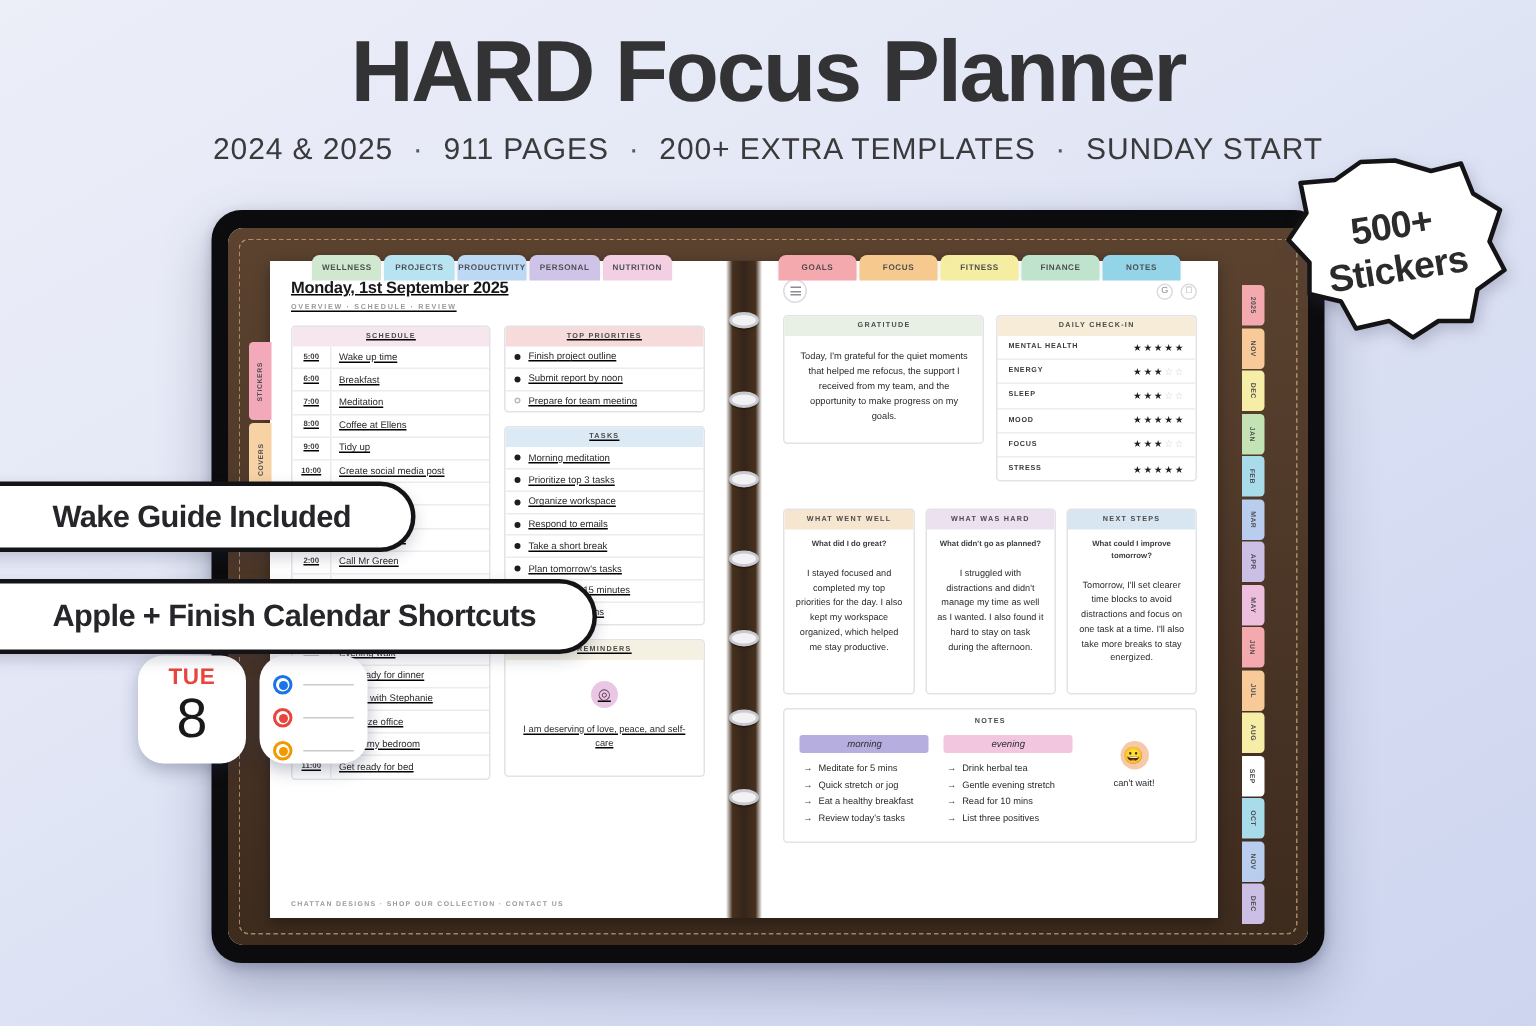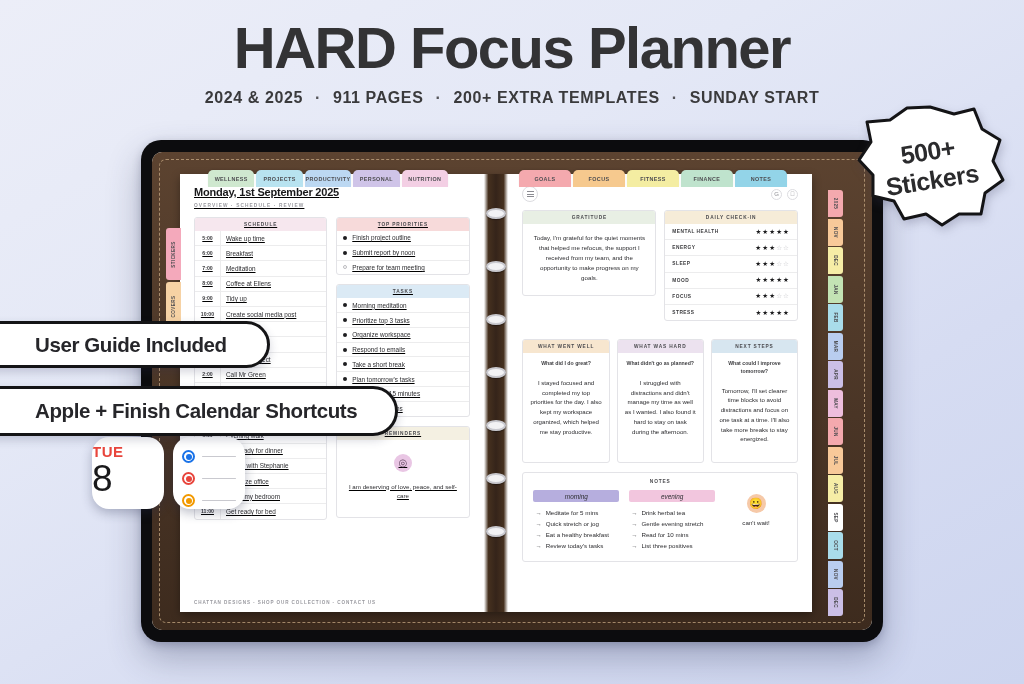--- a/index.html
+++ b/index.html
@@ -9,21 +9,21 @@
     background: linear-gradient(150deg, #eceef8 0%, #e4e8f6 35%, #d6dcf2 70%, #cdd5ef 100%);
     position: relative;
   }
   
   .header { text-align: center; padding-top: 18px; }
   .title {
     font-size: 58px; font-weight: 700; color: #333335;
     letter-spacing: -1.5px; line-height: 1.05;
   }
   .subtitle {
-    margin-top: 10px; font-size: 16px; font-weight: 700;
+    margin-top: 10px; font-size: 20px; font-weight: 400;
     color: #3a3a3c; letter-spacing: 0.6px;
   }
   .subtitle .dot { margin: 0 7px; color: #55555a; }
 
   
   .badge-wrap {
     position: absolute; right: 18px; top: 104px;
     width: 152px; height: 124px; z-index: 40;
   }
   .badge-wrap svg { position: absolute; inset: 0; filter: drop-shadow(2px 4px 5px rgba(60,60,90,.25)); }
@@ -183,21 +183,21 @@
   .banner span { font-size: 20.5px; font-weight: 700; color:#26262a; letter-spacing:-.4px; }
   #banner1 { top: 321px; height: 47px; padding-right: 40px; }
   #banner2 { top: 386px; height: 50px; padding-right: 38px; }
 
   
   .appicons { position:absolute; left: 92px; top: 437px; display:flex; gap: 9px; z-index: 55; }
   .appicon {
     width: 72px; height: 72px; border-radius: 17px; background:#fff;
     box-shadow: 0 4px 11px rgba(40,45,80,.3); overflow:hidden; position:relative;
   }
-  .cal-day { text-align:left; padding-top:6px; }
+  .cal-day { text-align:center; padding-top:6px; }
   .cal-dow { font-size:15px; font-weight:700; color:#e8453c; letter-spacing:.5px; }
   .cal-num { font-size:37px; font-weight:300; color:#19191b; line-height:.95; margin-top:1px; }
   .rem-rows { padding: 13px 9px; display:flex; flex-direction:column; gap:9px; }
   .rem-r { display:flex; align-items:center; gap:7px; }
   .rem-dot { width:13px; height:13px; border-radius:50%; border:2.5px solid; display:flex; align-items:center; justify-content:center; }
   .rem-dot i { width:6px; height:6px; border-radius:50%; display:block; }
   .rem-line { flex:1; height:1.5px; background:#c9c9cf; border-radius:2px; }
   .gcal { width:100%; height:100%; position:relative; }
 </style>
 </head>
@@ -610,21 +610,21 @@
     </div>
     <div class="sidetab-r" style="background: rgb(185, 205, 239);">
       <span>NOV</span>
     </div>
     <div class="sidetab-r" style="background: rgb(203, 191, 230);">
       <span>DEC</span>
     </div>
   </div>
 
 <div class="banner" id="banner1">
-  <span>User Guide Included</span>
+  <span>Wake Guide Included</span>
 </div>
 <div class="banner" id="banner2">
   <span>Apple + Finish Calendar Shortcuts</span>
 </div>
 
 <div class="appicons">
   <div class="appicon">
     <div class="cal-day">
       <div class="cal-dow">TUE</div>
       <div class="cal-num">8</div>

